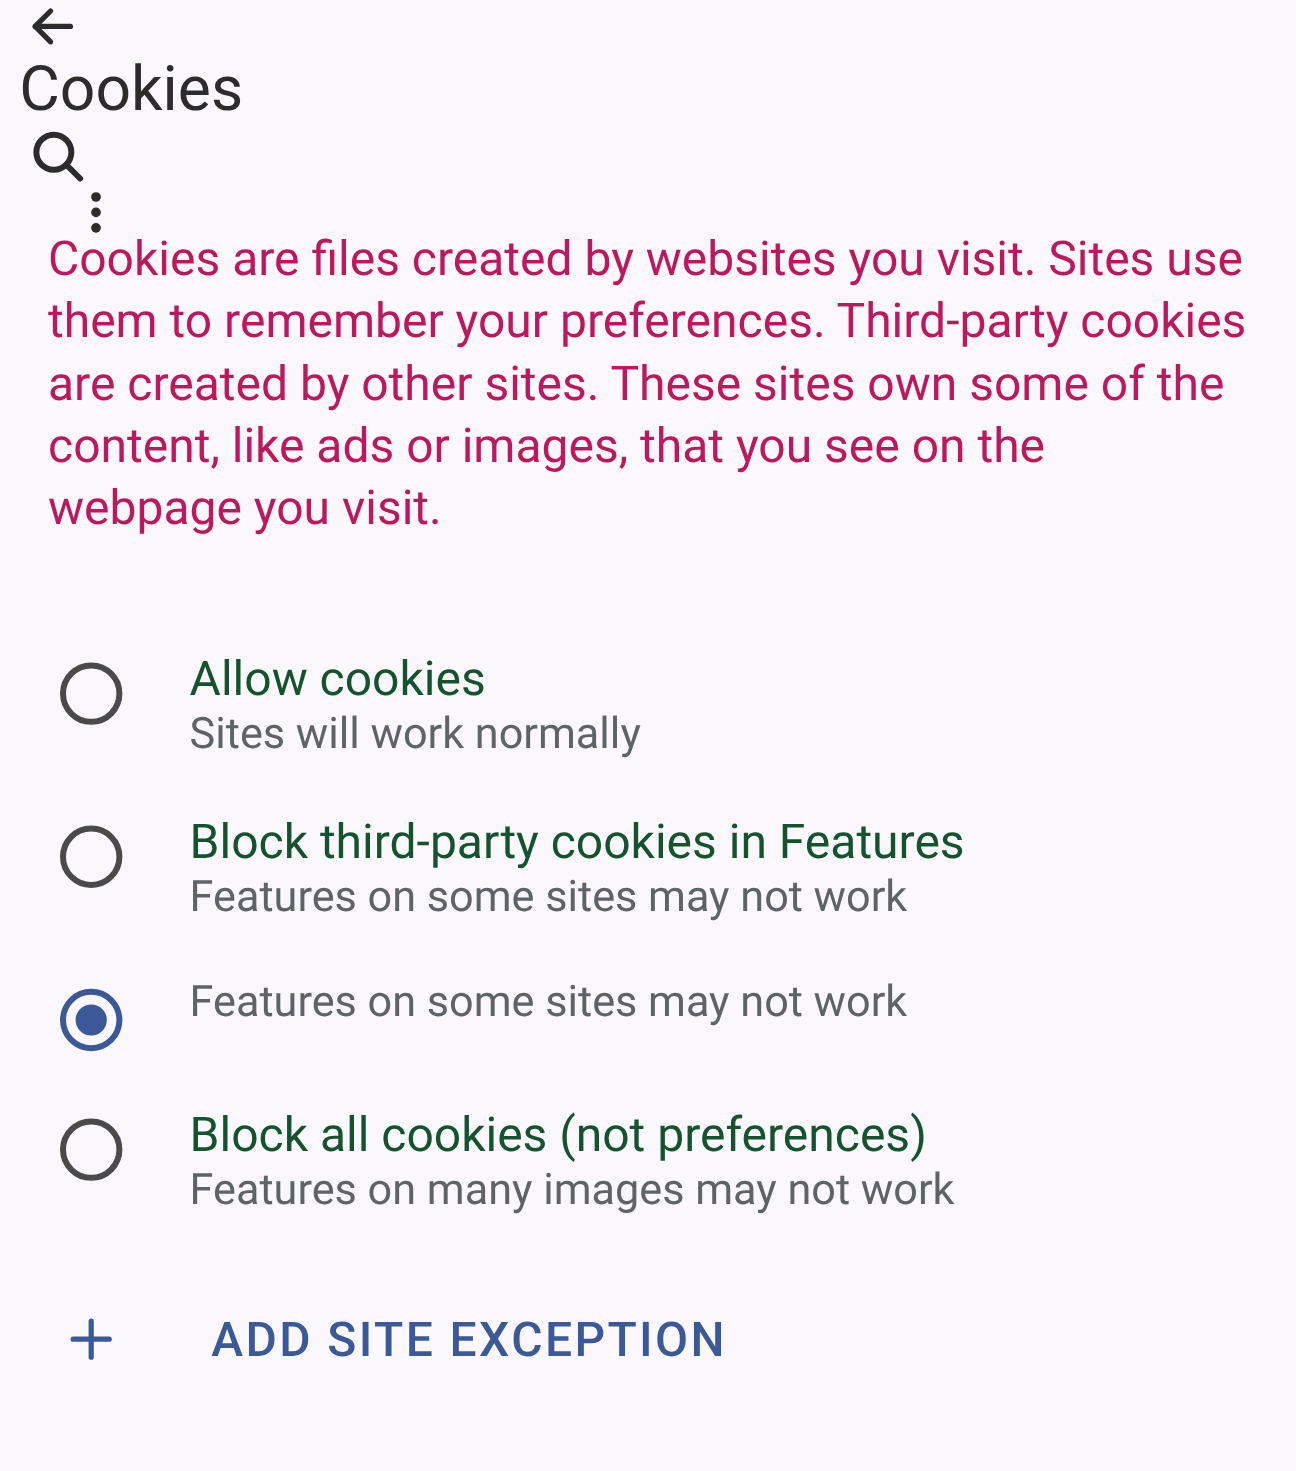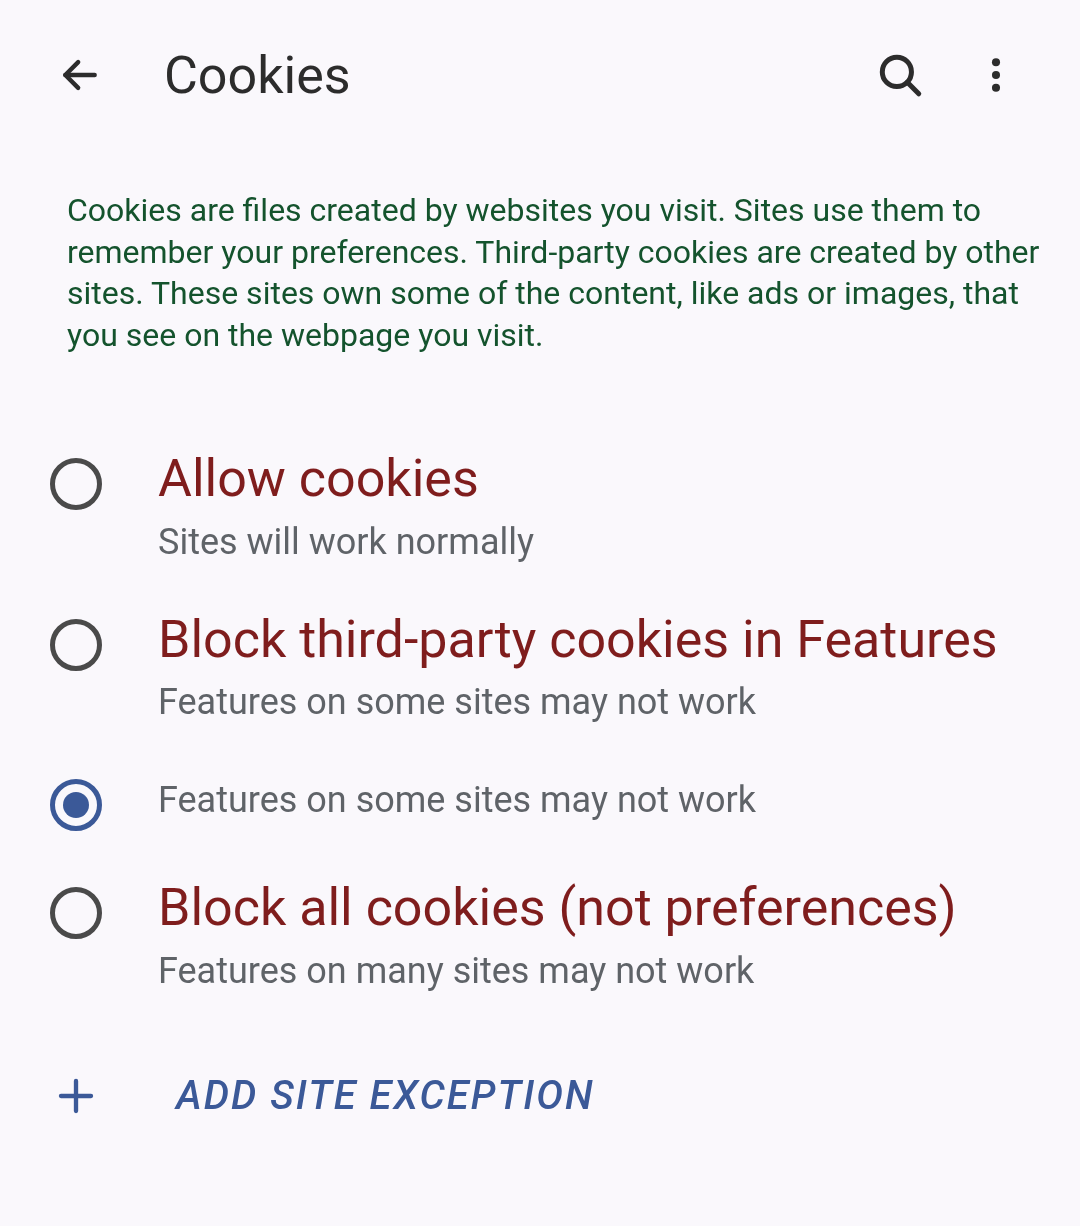--- a/index.html
+++ b/index.html
@@ -6,23 +6,23 @@
   html, body {
     width: 1080px;
     height: 1226px;
     background: #faf8fc;
     font-family: Roboto, "Helvetica Neue", Arial, sans-serif;
     color: #202124;
     overflow: hidden;
   }
   .header {
     display: flex;
-    align-items: center;
     height: 150px;
-    padding: 0 52px;
+    padding: 0 16px;
+    flex-direction: column;
   }
   .back-btn {
     width: 56px; height: 56px;
     display: flex; align-items: center; justify-content: center;
     cursor: pointer;
     margin-right: 56px;
   }
   .title {
     font-size: 52px;
     font-weight: 400;
@@ -30,24 +30,23 @@
     flex: 1;
   }
   .search-btn, .menu-btn {
     width: 64px; height: 64px;
     display: flex; align-items: center; justify-content: center;
     cursor: pointer;
   }
   .menu-btn { margin-left: 32px; }
   .description {
     padding: 40px 40px 40px 40px;
-    font-size: 32px;
+    font-size: 40px;
     line-height: 1.3;
-    color: #14532d;
-    margin-left: 27px;
+    color: #be185d;
   }
   .options {
     padding-top: 30px;
   }
   .option-row {
     display: flex;
     align-items: flex-start;
     padding: 22px 40px 24px 50px;
     cursor: pointer;
   }
@@ -66,35 +65,34 @@
     content: "";
     width: 26px; height: 26px;
     background: #3b5998;
     border-radius: 50%;
     display: block;
   }
   .option-text {
     padding-left: 56px;
   }
   .option-label {
-    font-size: 52px;
-    color: #7f1d1d;
+    font-size: 40px;
+    color: #14532d;
     line-height: 1.2;
   }
   .option-sub {
     font-size: 36px;
     color: #5f6368;
-    margin-top: 10px;
+    margin-top: 0;
   }
   .add-row {
     display: flex;
-    align-items: flex-start;
+    align-items: center;
     padding: 56px 40px 30px 52px;
     cursor: pointer;
-    font-style: italic;
   }
   .plus-icon {
     width: 48px; height: 48px;
     display:flex; align-items:center; justify-content:center;
   }
   .add-text {
     padding-left: 76px;
     font-size: 40px;
     letter-spacing: 2px;
     color: #3b5998;
@@ -154,21 +152,21 @@
   <div class="option-row">
     <div class="radio selected"></div>
     <div class="option-text">
       <div class="option-sub">Features on some sites may not work</div>
     </div>
   </div>
   <div class="option-row">
     <div class="radio"></div>
     <div class="option-text">
       <div class="option-label">Block all cookies (not preferences)</div>
-      <div class="option-sub">Features on many sites may not work</div>
+      <div class="option-sub">Features on many images may not work</div>
     </div>
   </div>
 </div>
 
 <div class="add-row">
   <span class="plus-icon">
     <svg width="40" height="40" viewBox="0 0 24 24" fill="none" stroke="#3b5998" stroke-width="2.6" stroke-linecap="round">
       <line x1="12" y1="3" x2="12" y2="21"></line>
       <line x1="3" y1="12" x2="21" y2="12"></line>
     </svg>

